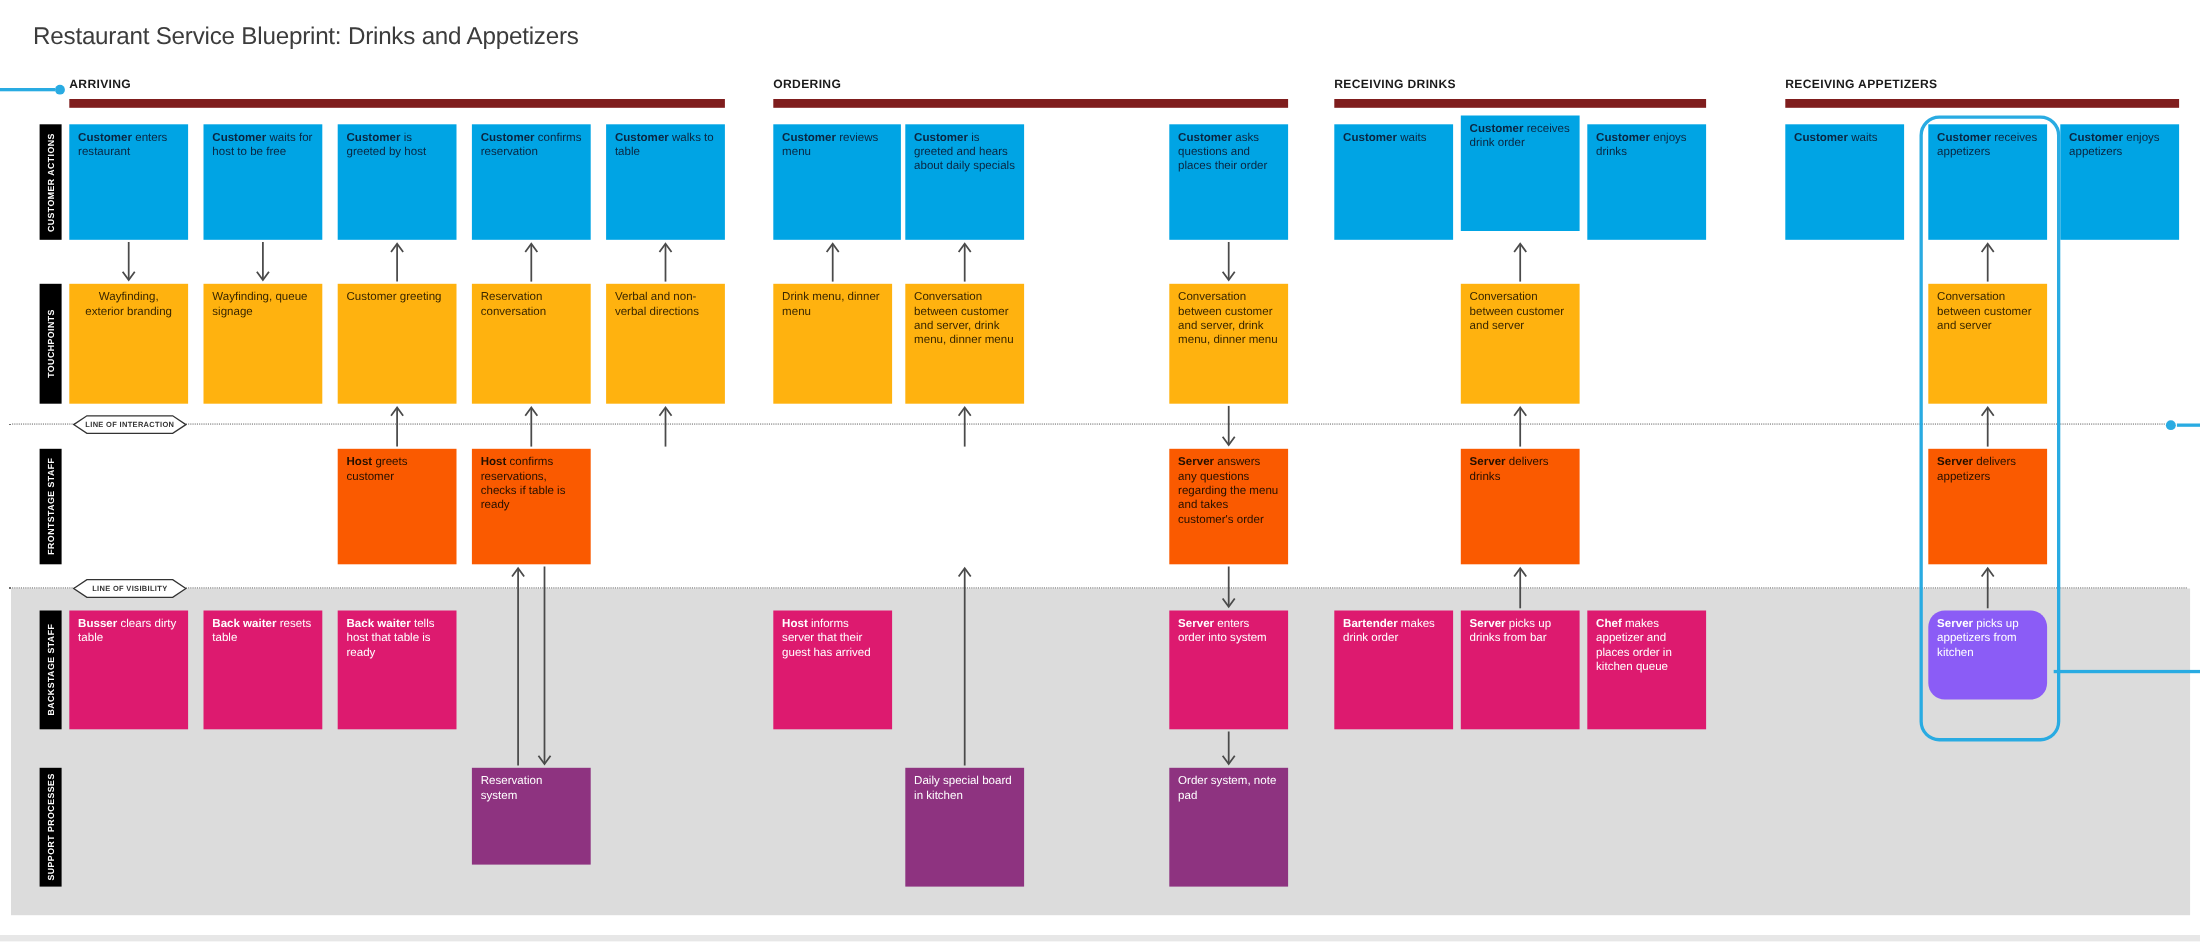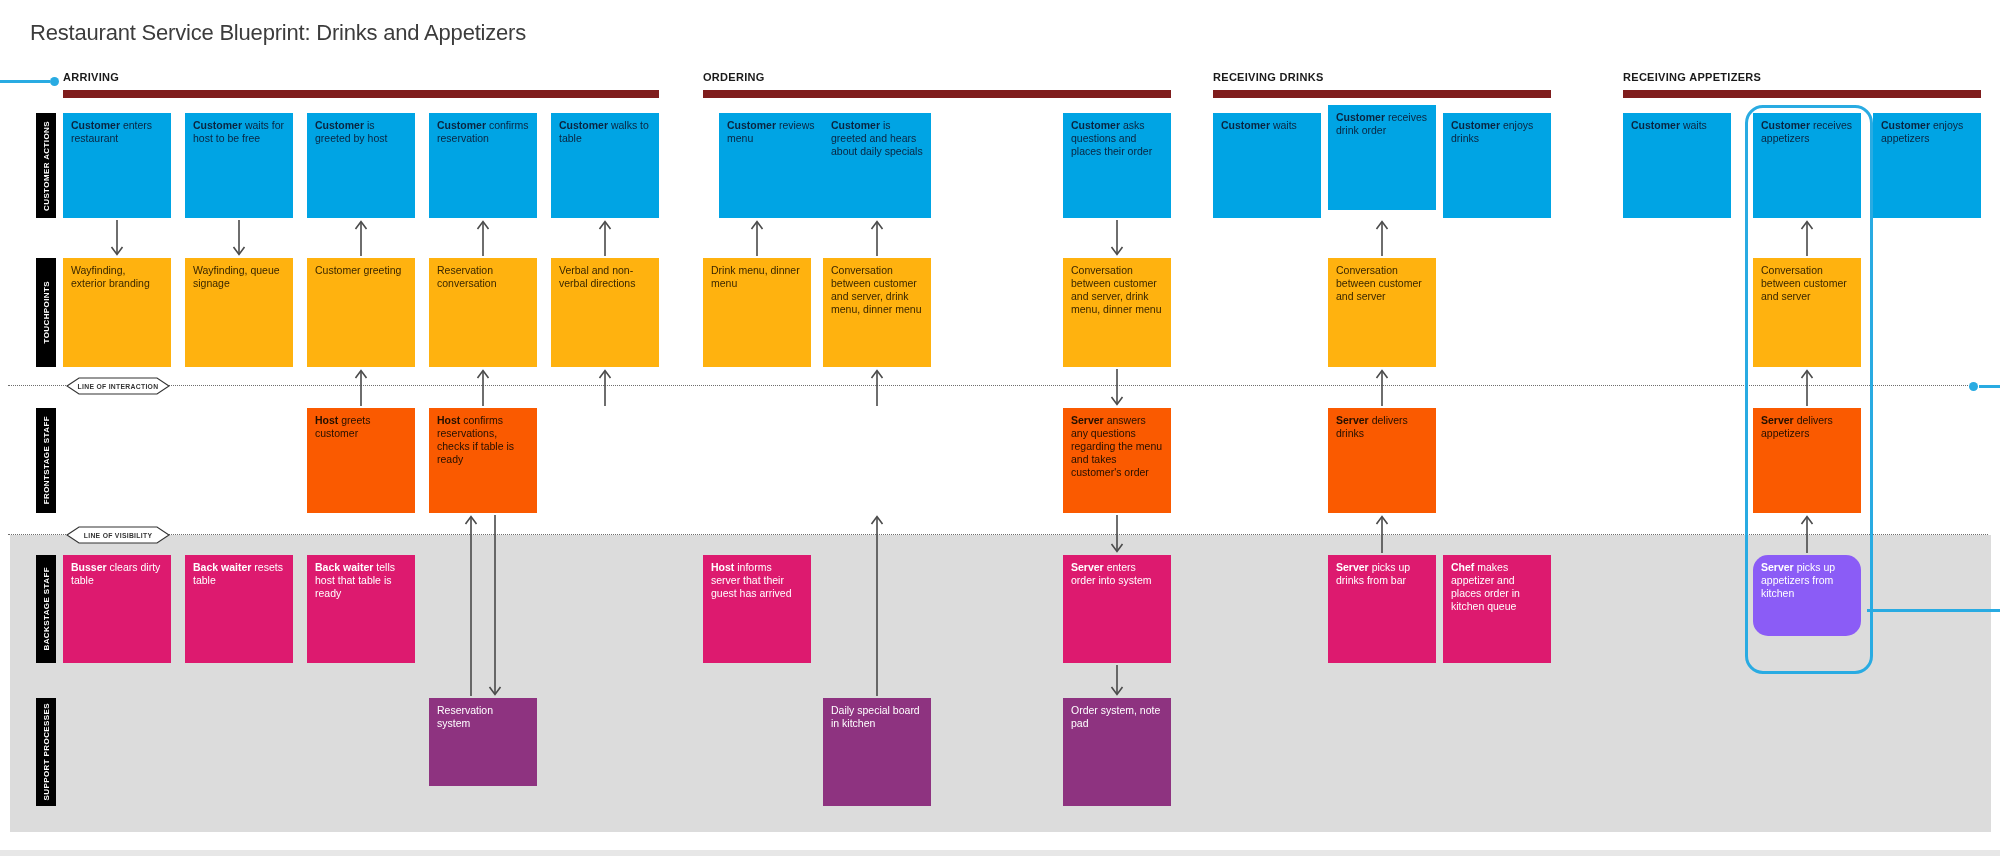--- a/index.html
+++ b/index.html
@@ -78,49 +78,50 @@
     <div class="sep-line" style="top: 534px; width: 1980px;"></div>
     <svg width="104" height="18" class="sep-tag" style="left: 66px; top: 526px;">
       <polygon points="1,9 13,1 91,1 103,9 91,17 13,17" fill="#ffffff" stroke="#333333" stroke-width="1.2"></polygon>
       <text x="52" y="11.5" text-anchor="middle" font-size="6.8" font-weight="700" fill="#333333" letter-spacing="0.3">LINE OF VISIBILITY</text>
     </svg>
     <div class="box" style="left: 63px; top: 113px; width: 108px; height: 105px; background: rgb(0, 164, 228); color: rgb(10, 37, 64);"><b>Customer </b><span>enters restaurant</span></div>
     <div class="box" style="left: 185px; top: 113px; width: 108px; height: 105px; background: rgb(0, 164, 228); color: rgb(10, 37, 64);"><b>Customer </b><span>waits for host to be free</span></div>
     <div class="box" style="left: 307px; top: 113px; width: 108px; height: 105px; background: rgb(0, 164, 228); color: rgb(10, 37, 64);"><b>Customer </b><span>is greeted by host</span></div>
     <div class="box" style="left: 429px; top: 113px; width: 108px; height: 105px; background: rgb(0, 164, 228); color: rgb(10, 37, 64);"><b>Customer </b><span>confirms reservation</span></div>
     <div class="box" style="left: 551px; top: 113px; width: 108px; height: 105px; background: rgb(0, 164, 228); color: rgb(10, 37, 64);"><b>Customer </b><span>walks to table</span></div>
-    <div class="box" style="left: 703px; top: 113px; width: 116px; height: 105px; background: rgb(0, 164, 228); color: rgb(10, 37, 64); margin-left: 16px;"><b>Customer </b><span>reviews menu</span></div>
+    <div class="box" style="left: 703px; top: 113px; width: 116px; height: 105px; background: rgb(0, 164, 228); color: rgb(10, 37, 64);"><b>Customer </b><span>reviews menu</span></div>
     <div class="box" style="left: 823px; top: 113px; width: 108px; height: 105px; background: rgb(0, 164, 228); color: rgb(10, 37, 64);"><b>Customer </b><span>is greeted and hears about daily specials</span></div>
     <div class="box" style="left: 1063px; top: 113px; width: 108px; height: 105px; background: rgb(0, 164, 228); color: rgb(10, 37, 64);"><b>Customer </b><span>asks questions and places their order</span></div>
     <div class="box" style="left: 1213px; top: 113px; width: 108px; height: 105px; background: rgb(0, 164, 228); color: rgb(10, 37, 64);"><b>Customer </b><span>waits</span></div>
     <div class="box" style="left: 1328px; top: 105px; width: 108px; height: 105px; background: rgb(0, 164, 228); color: rgb(10, 37, 64);"><b>Customer </b><span>receives drink order</span></div>
     <div class="box" style="left: 1443px; top: 113px; width: 108px; height: 105px; background: rgb(0, 164, 228); color: rgb(10, 37, 64);"><b>Customer </b><span>enjoys drinks</span></div>
     <div class="box" style="left: 1623px; top: 113px; width: 108px; height: 105px; background: rgb(0, 164, 228); color: rgb(10, 37, 64);"><b>Customer </b><span>waits</span></div>
     <div class="box" style="left: 1753px; top: 113px; width: 108px; height: 105px; background: rgb(0, 164, 228); color: rgb(10, 37, 64);"><b>Customer </b><span>receives appetizers</span></div>
     <div class="box" style="left: 1873px; top: 113px; width: 108px; height: 105px; background: rgb(0, 164, 228); color: rgb(10, 37, 64);"><b>Customer </b><span>enjoys appetizers</span></div>
-    <div class="box" style="left: 63px; top: 258px; width: 108px; height: 109px; background: rgb(255, 178, 15); color: rgb(58, 39, 0);"><span>Wayfinding, exterior branding</span></div>
+    <div class="box" style="left: 63px; top: 258px; width: 108px; height: 109px; background: rgb(255, 178, 15); color: rgb(58, 39, 0); text-align: center;"><span>Wayfinding, exterior branding</span></div>
     <div class="box" style="left: 185px; top: 258px; width: 108px; height: 109px; background: rgb(255, 178, 15); color: rgb(58, 39, 0);"><span>Wayfinding, queue signage</span></div>
     <div class="box" style="left: 307px; top: 258px; width: 108px; height: 109px; background: rgb(255, 178, 15); color: rgb(58, 39, 0);"><span>Customer greeting</span></div>
     <div class="box" style="left: 429px; top: 258px; width: 108px; height: 109px; background: rgb(255, 178, 15); color: rgb(58, 39, 0);"><span>Reservation conversation</span></div>
     <div class="box" style="left: 551px; top: 258px; width: 108px; height: 109px; background: rgb(255, 178, 15); color: rgb(58, 39, 0);"><span>Verbal and non-verbal directions</span></div>
     <div class="box" style="left: 703px; top: 258px; width: 108px; height: 109px; background: rgb(255, 178, 15); color: rgb(58, 39, 0);"><span>Drink menu, dinner menu</span></div>
     <div class="box" style="left: 823px; top: 258px; width: 108px; height: 109px; background: rgb(255, 178, 15); color: rgb(58, 39, 0);"><span>Conversation between customer and server, drink menu, dinner menu</span></div>
     <div class="box" style="left: 1063px; top: 258px; width: 108px; height: 109px; background: rgb(255, 178, 15); color: rgb(58, 39, 0);"><span>Conversation between customer and server, drink menu, dinner menu</span></div>
     <div class="box" style="left: 1328px; top: 258px; width: 108px; height: 109px; background: rgb(255, 178, 15); color: rgb(58, 39, 0);"><span>Conversation between customer and server</span></div>
     <div class="box" style="left: 1753px; top: 258px; width: 108px; height: 109px; background: rgb(255, 178, 15); color: rgb(58, 39, 0);"><span>Conversation between customer and server</span></div>
     <div class="box" style="left: 307px; top: 408px; width: 108px; height: 105px; background: rgb(250, 90, 0); color: rgb(36, 16, 0);"><b>Host </b><span>greets customer</span></div>
     <div class="box" style="left: 429px; top: 408px; width: 108px; height: 105px; background: rgb(250, 90, 0); color: rgb(36, 16, 0);"><b>Host </b><span>confirms reservations, checks if table is ready</span></div>
     <div class="box" style="left: 1063px; top: 408px; width: 108px; height: 105px; background: rgb(250, 90, 0); color: rgb(36, 16, 0);"><b>Server </b><span>answers any questions regarding the menu and takes customer's order</span></div>
     <div class="box" style="left: 1328px; top: 408px; width: 108px; height: 105px; background: rgb(250, 90, 0); color: rgb(36, 16, 0);"><b>Server </b><span>delivers drinks</span></div>
     <div class="box" style="left: 1753px; top: 408px; width: 108px; height: 105px; background: rgb(250, 90, 0); color: rgb(36, 16, 0);"><b>Server </b><span>delivers appetizers</span></div>
     <div class="box" style="left: 63px; top: 555px; width: 108px; height: 108px; background: rgb(221, 26, 111); color: rgb(255, 255, 255);"><b>Busser </b><span>clears dirty table</span></div>
     <div class="box" style="left: 185px; top: 555px; width: 108px; height: 108px; background: rgb(221, 26, 111); color: rgb(255, 255, 255);"><b>Back waiter </b><span>resets table</span></div>
     <div class="box" style="left: 307px; top: 555px; width: 108px; height: 108px; background: rgb(221, 26, 111); color: rgb(255, 255, 255);"><b>Back waiter </b><span>tells host that table is ready</span></div>
     <div class="box" style="left: 703px; top: 555px; width: 108px; height: 108px; background: rgb(221, 26, 111); color: rgb(255, 255, 255);"><b>Host </b><span>informs server that their guest has arrived</span></div>
     <div class="box" style="left: 1063px; top: 555px; width: 108px; height: 108px; background: rgb(221, 26, 111); color: rgb(255, 255, 255);"><b>Server </b><span>enters order into system</span></div>
+    <div class="box" style="left: 1213px; top: 555px; width: 108px; height: 108px; background: rgb(221, 26, 111); color: rgb(255, 255, 255);"><b>Bartender </b><span>makes drink order</span></div>
     <div class="box" style="left: 1328px; top: 555px; width: 108px; height: 108px; background: rgb(221, 26, 111); color: rgb(255, 255, 255);"><b>Server </b><span>picks up drinks from bar</span></div>
     <div class="box" style="left: 1443px; top: 555px; width: 108px; height: 108px; background: rgb(221, 26, 111); color: rgb(255, 255, 255);"><b>Chef </b><span>makes appetizer and places order in kitchen queue</span></div>
     <div class="box" style="left: 1753px; top: 555px; width: 108px; height: 81px; background: #8b5cf6; color: rgb(255, 255, 255); border-radius: 15px;"><b>Server </b><span>picks up appetizers from kitchen</span></div>
     <div class="box" style="left: 429px; top: 698px; width: 108px; height: 88px; background: rgb(142, 51, 128); color: rgb(255, 255, 255);"><span>Reservation system</span></div>
     <div class="box" style="left: 823px; top: 698px; width: 108px; height: 108px; background: rgb(142, 51, 128); color: rgb(255, 255, 255);"><span>Daily special board in kitchen</span></div>
     <div class="box" style="left: 1063px; top: 698px; width: 108px; height: 108px; background: rgb(142, 51, 128); color: rgb(255, 255, 255);"><span>Order system, note pad</span></div>
     <svg width="14" height="36" class="arrow" style="left: 110px; top: 220px;">
       <line x1="7" x2="7" y1="0" y2="34" stroke="#4a4a4a" stroke-width="1.6"></line>
       <polyline points="1.5,27 7,34.5 12.5,27" fill="none" stroke="#4a4a4a" stroke-width="1.6"></polyline>
     </svg>

